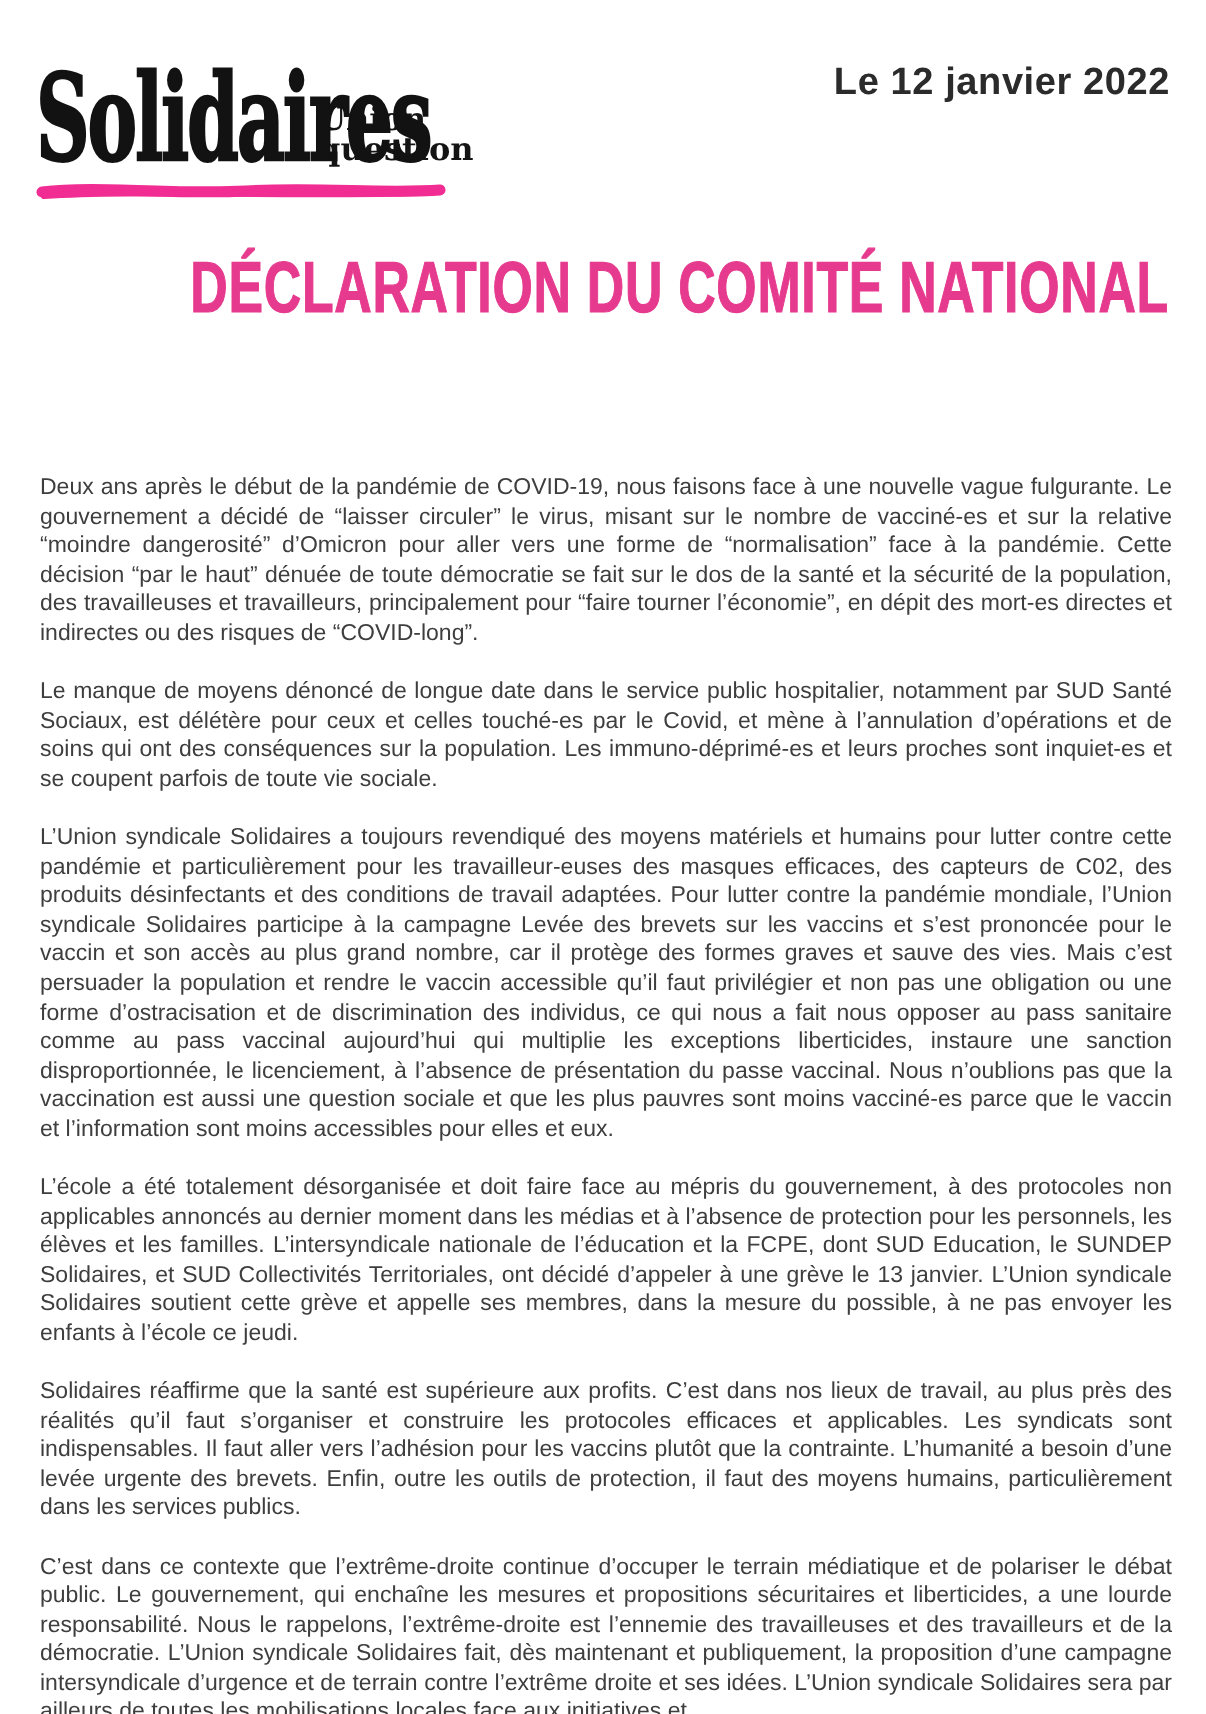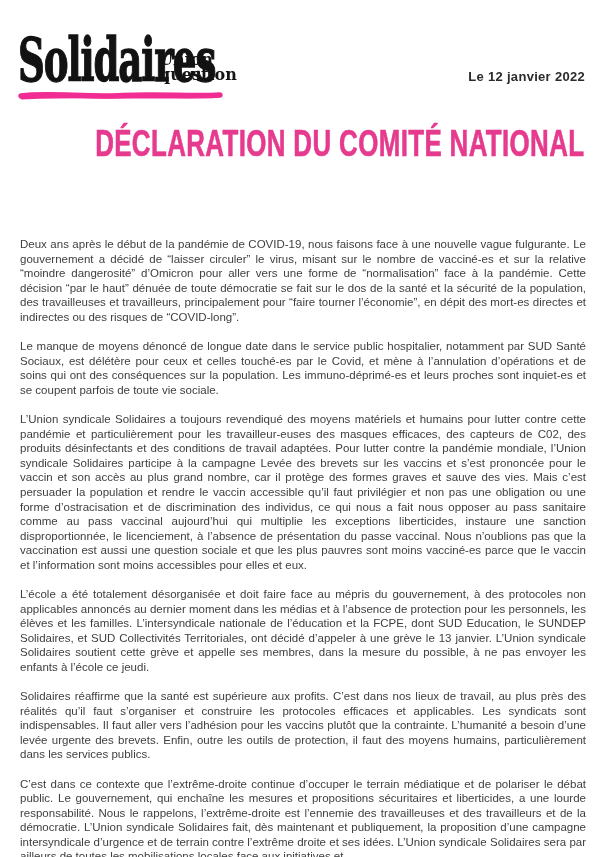--- a/index.html
+++ b/index.html
@@ -29,23 +29,22 @@
     -webkit-text-stroke: 1.3px #121212;
     transform: scaleX(0.62);
     transform-origin: left top;
     white-space: nowrap;
   }
   .underline-svg { position: absolute; left: 0; top: 69px; }
 
   
   .date {
     position: absolute; right: 18px; top: 31px;
-    font-size: 13px; font-weight: bold; letter-spacing: 0.3px;
+    font-size: 19px; font-weight: bold; letter-spacing: 0.3px;
     color: #2b2b2b;
-    margin-top: 38px;
   }
 
   
   .title-row {
     position: absolute; left: 0; right: 0; top: 126px;
     text-align: center;
   }
   .title-text {
     display: inline-block;
     font-size: 36px; font-weight: bold; line-height: 1;

